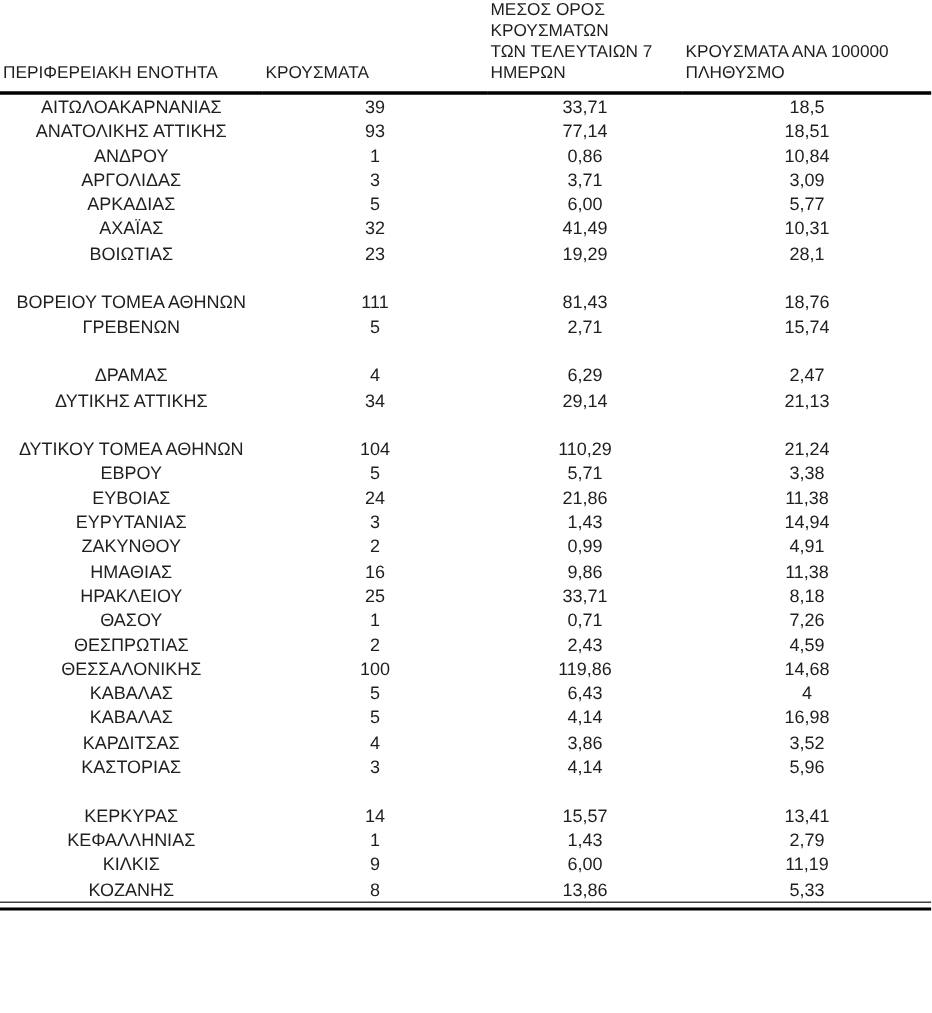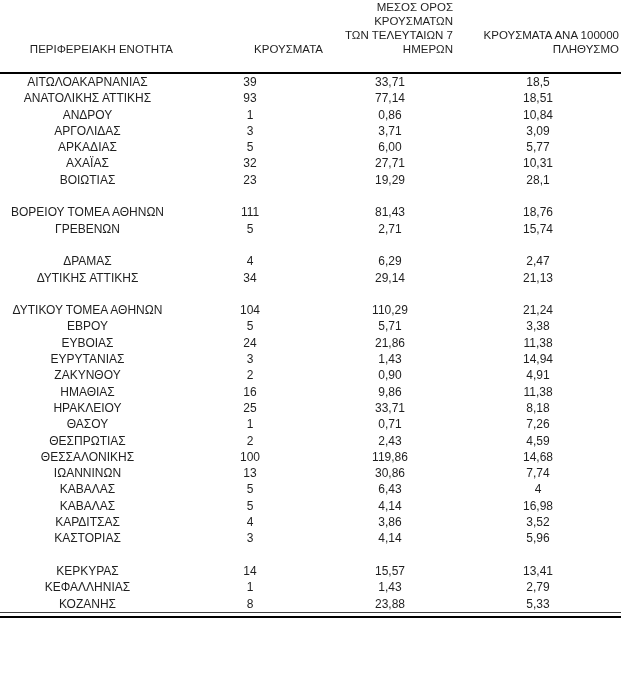--- a/index.html
+++ b/index.html
@@ -17,26 +17,26 @@
     border-collapse: collapse;
     table-layout: fixed;
   }
   table.cases-table col.c1 { width: 175px; }
   table.cases-table col.c2 { width: 150px; }
   table.cases-table col.c3 { width: 130px; }
   table.cases-table col.c4 { width: 166px; }
   thead th {
     height: 53px;
     vertical-align: bottom;
-    text-align: right;
+    text-align: left;
     font-weight: normal;
     font-size: 11.5px;
     line-height: 14px;
     white-space: pre-line;
-    padding: 0 2px 16px 2px;
+    padding: 0 2px 5px 2px;
     border-bottom: 2.5px solid #000000;
   }
   tbody td {
     height: 16.3px;
     text-align: center;
     vertical-align: middle;
     font-size: 12px;
     line-height: 16.3px;
     padding: 0;
     white-space: nowrap;
@@ -99,21 +99,21 @@
         </tr>
         <tr>
           <td>ΑΡΚΑΔΙΑΣ</td>
           <td>5</td>
           <td>6,00</td>
           <td>5,77</td>
         </tr>
         <tr>
           <td>ΑΧΑΪΑΣ</td>
           <td>32</td>
-          <td>27,71</td>
+          <td>41,49</td>
           <td>10,31</td>
         </tr>
         <tr>
           <td>ΒΟΙΩΤΙΑΣ</td>
           <td>23</td>
           <td>19,29</td>
           <td>28,1</td>
         </tr>
         <tr class="blank">
           <td></td>
@@ -177,21 +177,21 @@
         </tr>
         <tr>
           <td>ΕΥΡΥΤΑΝΙΑΣ</td>
           <td>3</td>
           <td>1,43</td>
           <td>14,94</td>
         </tr>
         <tr>
           <td>ΖΑΚΥΝΘΟΥ</td>
           <td>2</td>
-          <td>0,90</td>
+          <td>0,99</td>
           <td>4,91</td>
         </tr>
         <tr>
           <td>ΗΜΑΘΙΑΣ</td>
           <td>16</td>
           <td>9,86</td>
           <td>11,38</td>
         </tr>
         <tr>
           <td>ΗΡΑΚΛΕΙΟΥ</td>
@@ -211,26 +211,20 @@
           <td>2,43</td>
           <td>4,59</td>
         </tr>
         <tr>
           <td>ΘΕΣΣΑΛΟΝΙΚΗΣ</td>
           <td>100</td>
           <td>119,86</td>
           <td>14,68</td>
         </tr>
         <tr>
-          <td>ΙΩΑΝΝΙΝΩΝ</td>
-          <td>13</td>
-          <td>30,86</td>
-          <td>7,74</td>
-        </tr>
-        <tr>
           <td>ΚΑΒΑΛΑΣ</td>
           <td>5</td>
           <td>6,43</td>
           <td>4</td>
         </tr>
         <tr>
           <td>ΚΑΒΑΛΑΣ</td>
           <td>5</td>
           <td>4,14</td>
           <td>16,98</td>
@@ -259,23 +253,29 @@
           <td>15,57</td>
           <td>13,41</td>
         </tr>
         <tr>
           <td>ΚΕΦΑΛΛΗΝΙΑΣ</td>
           <td>1</td>
           <td>1,43</td>
           <td>2,79</td>
         </tr>
         <tr>
+          <td>ΚΙΛΚΙΣ</td>
+          <td>9</td>
+          <td>6,00</td>
+          <td>11,19</td>
+        </tr>
+        <tr>
           <td>ΚΟΖΑΝΗΣ</td>
           <td>8</td>
-          <td>23,88</td>
+          <td>13,86</td>
           <td>5,33</td>
         </tr>
       </tbody>
   </table>
   <div class="bottom-rules">
     <div class="rule-thin"></div>
     <div class="rule-gap"></div>
     <div class="rule-thick"></div>
   </div>
 </div>

